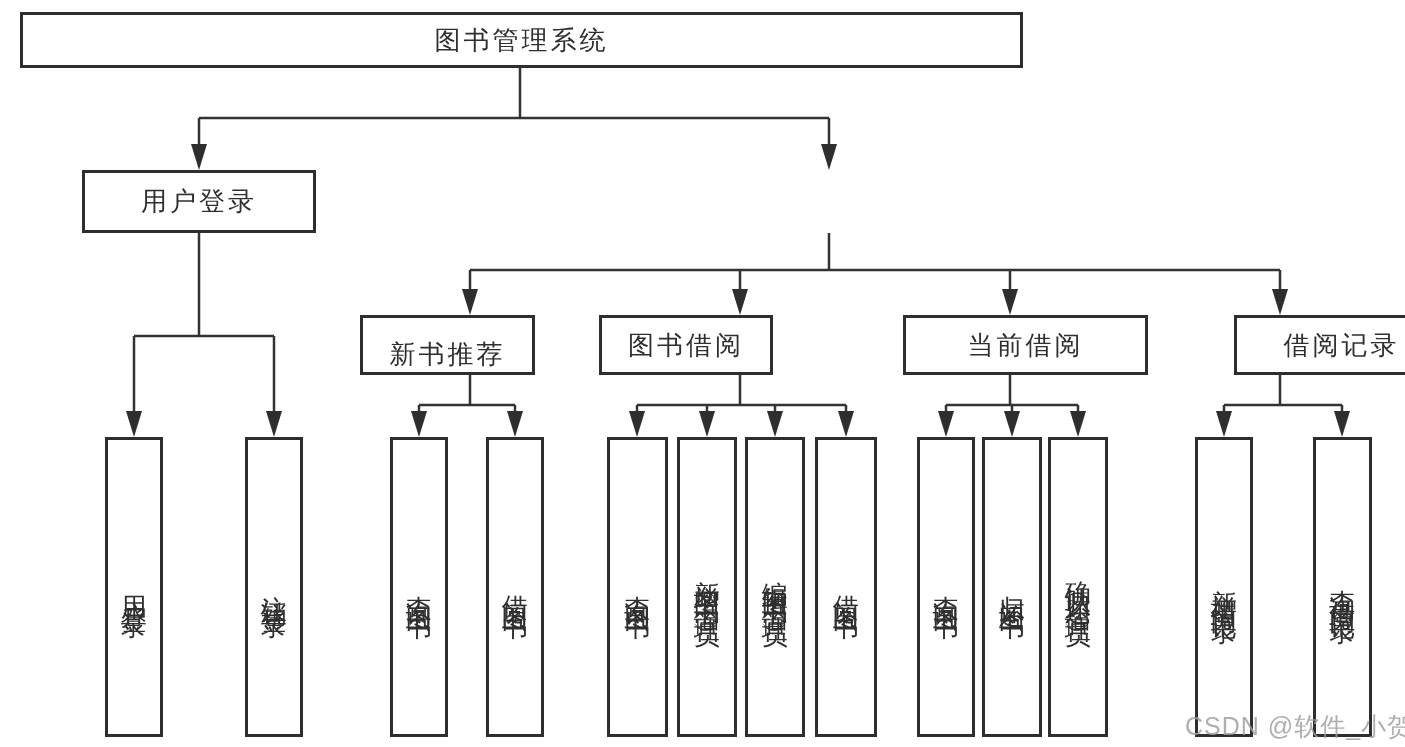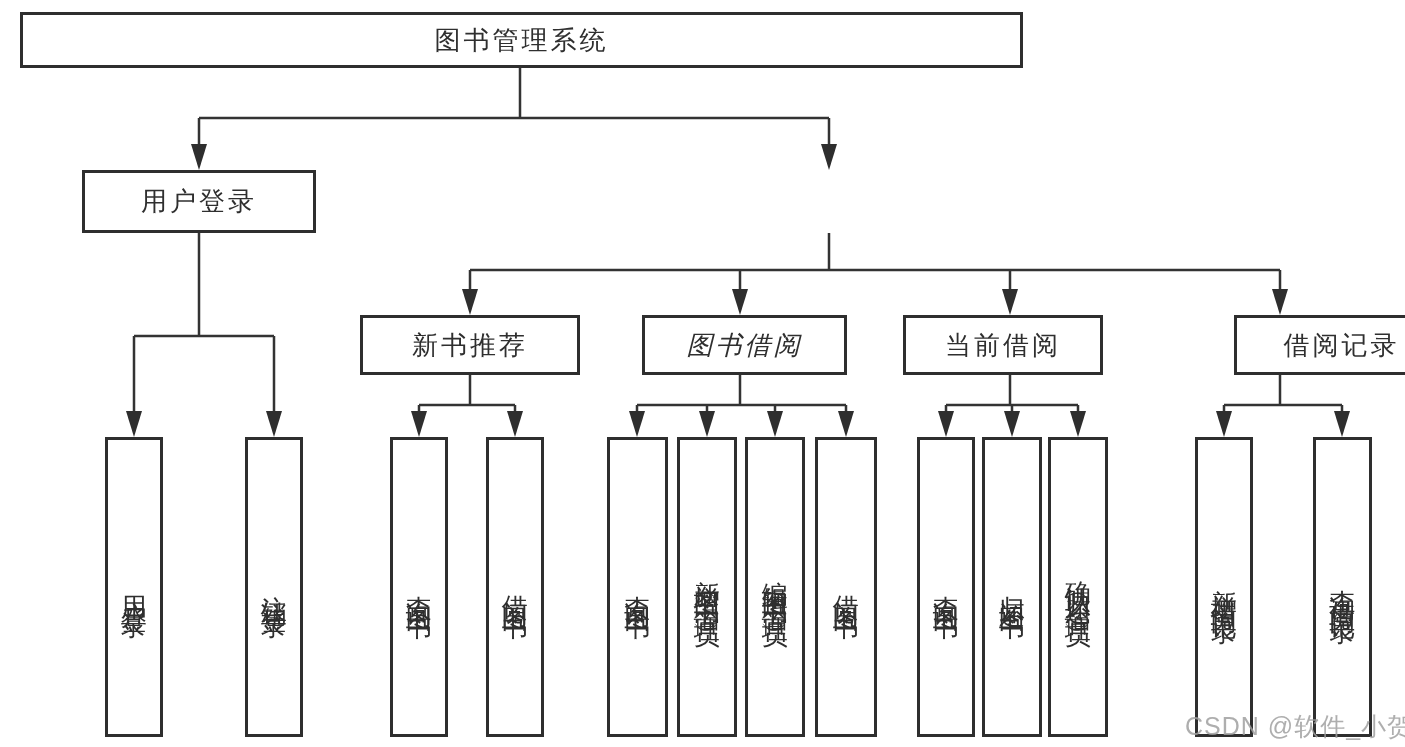--- a/index.html
+++ b/index.html
@@ -27,23 +27,23 @@
     display: flex;
     align-items: center;
     justify-content: center;
     z-index: 2;
   }
   .hnode { font-size: 26px; letter-spacing: 3px; }
   .root  { left: 20px;  top: 12px;  width: 1003px; height: 56px; }
   .n-user-login { left: 82px;  top: 170px; width: 234px; height: 63px; }
   .n-book-mgmt  { left: 710px; top: 170px; width: 237px; height: 63px; }
   .l3 { top: 315px; height: 60px; }
-  .n-new-rec    { left: 360px;  width: 220px; }
-  .n-borrowing  { left: 642px;  width: 205px; font-style: italic; }
-  .n-current    { left: 903px;  width: 200px; }
+  .n-new-rec    { left: 360px;  width: 175px; align-items: flex-end; }
+  .n-borrowing  { left: 599px;  width: 174px; }
+  .n-current    { left: 903px;  width: 245px; }
   .n-records    { left: 1234px; width: 215px; }
   .leaf { top: 437px; height: 300px; }
   .vtext {
     writing-mode: vertical-rl;
     text-orientation: mixed;
     font-size: 26px;
     letter-spacing: 6px;
     line-height: 1.1;
     white-space: nowrap;
   }

